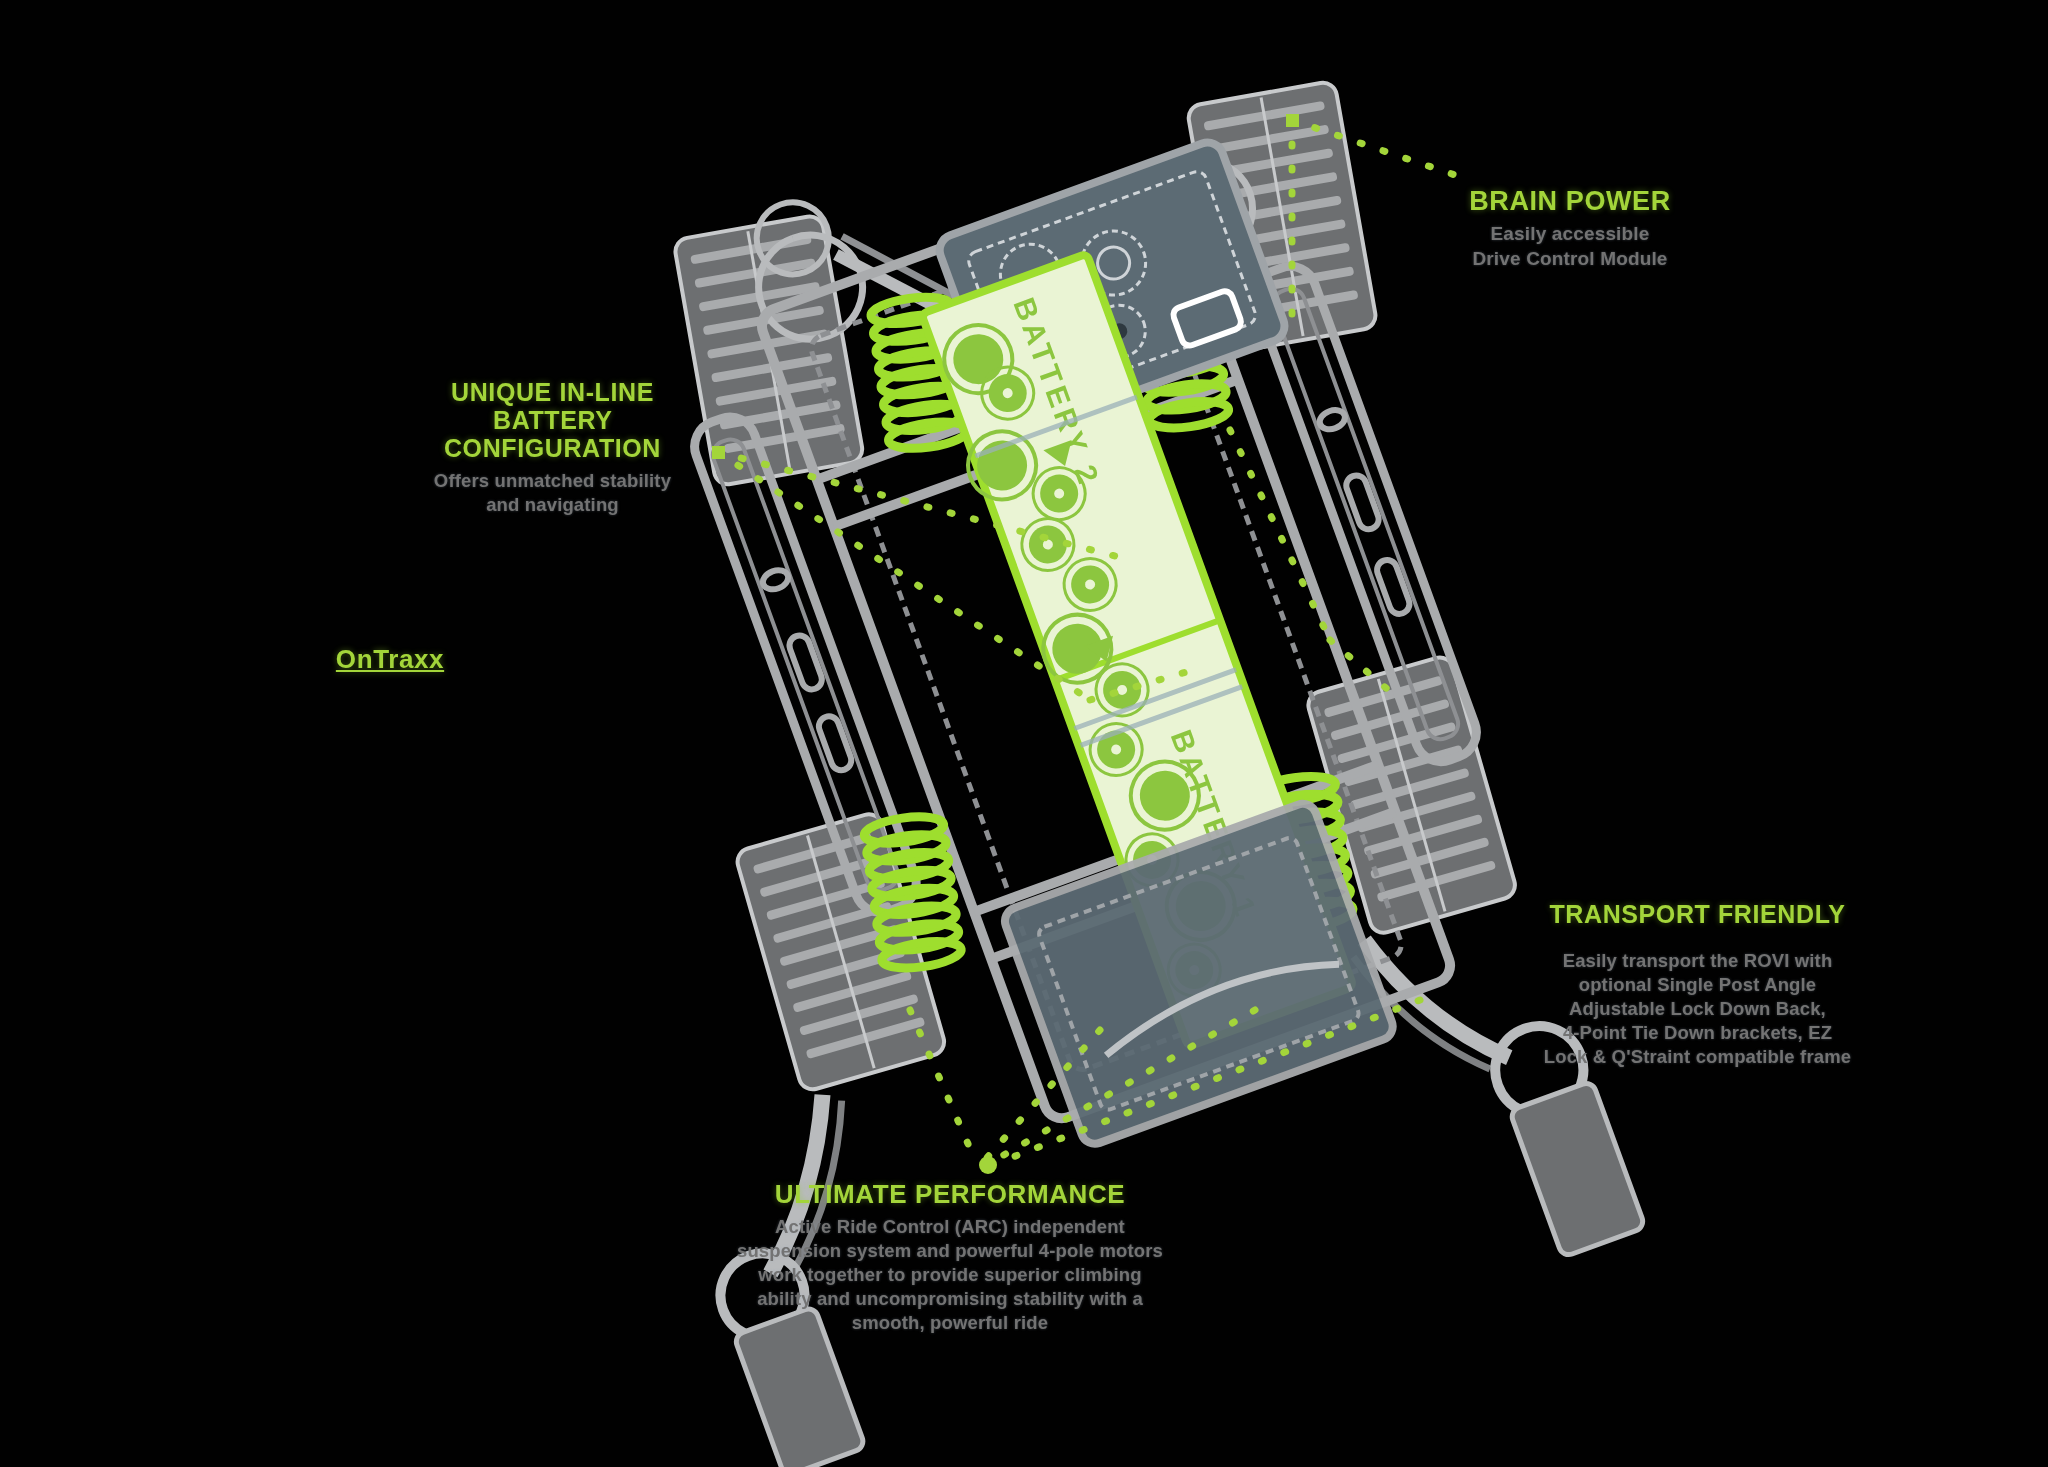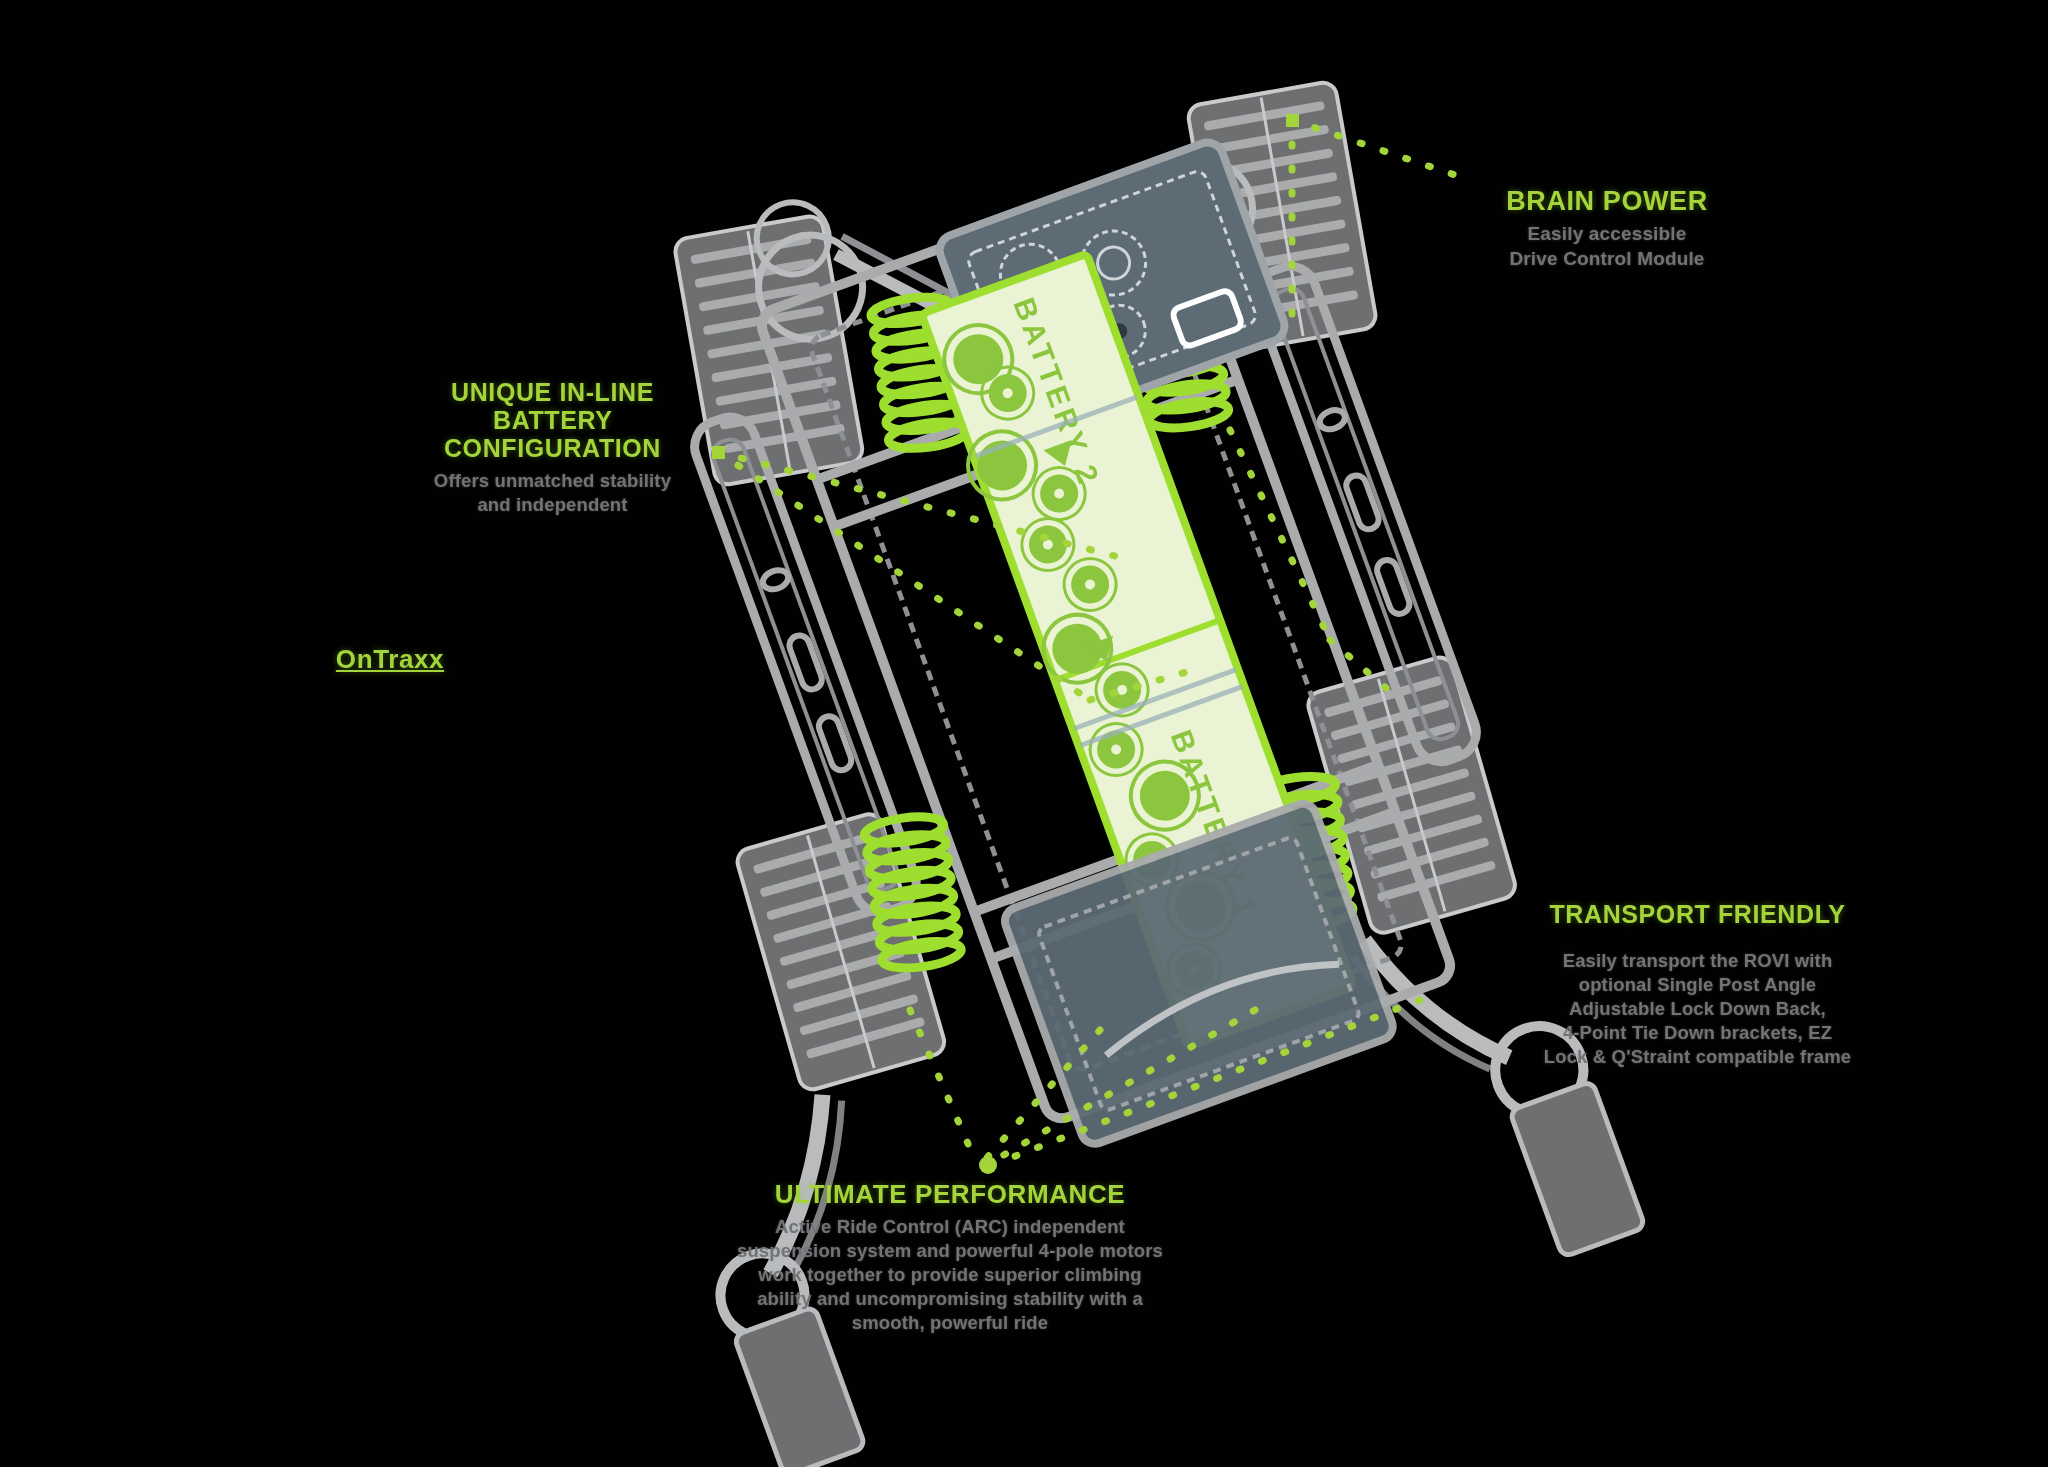--- a/index.html
+++ b/index.html
@@ -15,21 +15,21 @@
     color:#a3d53a;font-weight:bold;letter-spacing:.6px;
     text-shadow:0 0 6px rgba(140,200,40,.45);
     line-height:1.12;
   }
   .callout .bd{
     color:#737373;line-height:1.30;font-weight:bold;letter-spacing:.15px;
     text-shadow:0 0 3px rgba(150,165,185,.35);
   }
   .ctr{text-align:center;}
 
-  #co-brain{left:1437px;top:186px;width:340px;}
+  #co-brain{left:1400px;top:186px;width:340px;}
   #co-brain .hd{font-size:27px;}
   #co-brain .bd{font-size:19px;margin-top:6px;}
 
   #co-unique{left:395px;top:378px;width:315px;}
   #co-unique .hd{font-size:25px;}
   #co-unique .bd{font-size:18.5px;margin-top:7px;}
 
   #co-ontraxx{left:150px;top:645px;width:480px;}
   #co-ontraxx .hd{font-size:26px;text-decoration:underline;}
   #co-ontraxx .bd{font-size:18.5px;margin-top:6px;}
@@ -248,21 +248,21 @@
   </div>
 
   <div class="callout ctr" id="co-unique">
     <div class="hd">
       <span>UNIQUE</span>
       <span>IN-LINE BATTERY</span>
       <span>CONFIGURATION</span>
     </div>
     <div class="bd">
       <span>Offers unmatched stability</span>
-      <span>and independent</span>
+      <span>and navigating</span>
     </div>
   </div>
 
   <div class="callout ctr" id="co-ontraxx">
     <div class="hd">OnTraxx</div>
   </div>
 
   <div class="callout ctr" id="co-transport">
     <div class="hd">TRANSPORT FRIENDLY</div>
     <div class="bd">

